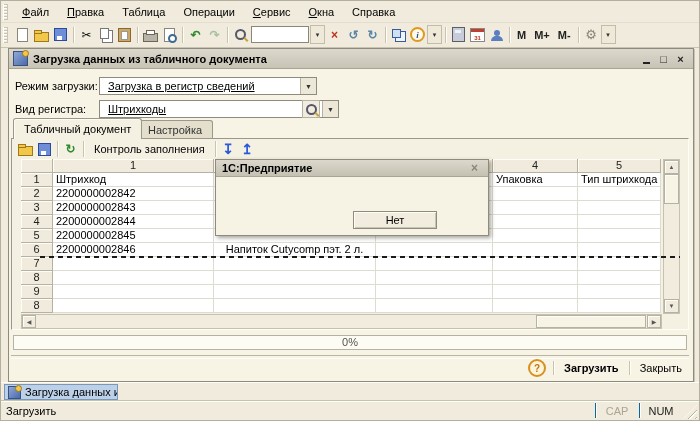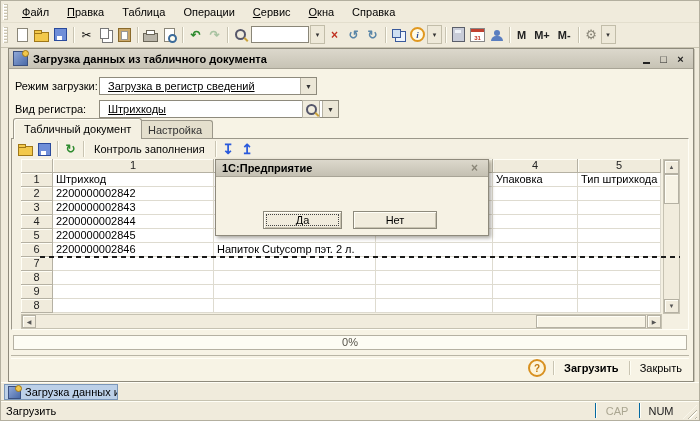--- a/index.html
+++ b/index.html
@@ -315,21 +315,21 @@
             <div class="hcell" style="width: 32px;">5</div>
             <div class="cell" style="width: 161px;">2200000002845</div>
             <div class="cell" style="width: 162px;"></div>
             <div class="cell" style="width: 117px;"></div>
             <div class="cell" style="width: 85px;"></div>
             <div class="cell" style="width: 83px;"></div>
           </div>
           <div class="grid-row">
             <div class="hcell" style="width: 32px;">6</div>
             <div class="cell" style="width: 161px;">2200000002846</div>
-            <div class="cell" style="width: 162px;">Напиток Cutycomp пэт. 2 л.</div>
+            <div class="cell" style="width: 162px; text-align: center;">Напиток Cutycomp пэт. 2 л.</div>
             <div class="cell" style="width: 117px;"></div>
             <div class="cell" style="width: 85px;"></div>
             <div class="cell" style="width: 83px;"></div>
           </div>
           <div class="grid-row">
             <div class="hcell" style="width: 32px;">7</div>
             <div class="cell" style="width: 161px;"></div>
             <div class="cell" style="width: 162px;"></div>
             <div class="cell" style="width: 117px;"></div>
             <div class="cell" style="width: 85px;"></div>
@@ -386,23 +386,20 @@
       <span class="vline"></span>
       <span class="txt-btn">Закрыть</span>
     </div>
   </div>
 
   <div class="dialog">
     <div class="dlg-title">
       <span>1С:Предприятие</span>
       <span class="dlg-x">×</span>
     </div>
-    <div class="dlg-btn default" style="left:47px;width:79px;">
-      <span>Да</span>
-    </div>
     <div class="dlg-btn" style="left:137px;width:84px;">
       <span>Нет</span>
     </div>
   </div>
 
   <div class="taskbar">
     <div class="task-btn">
       <span class="app-ico"></span>
       <span>Загрузка данных из таблич...</span>
     </div>

